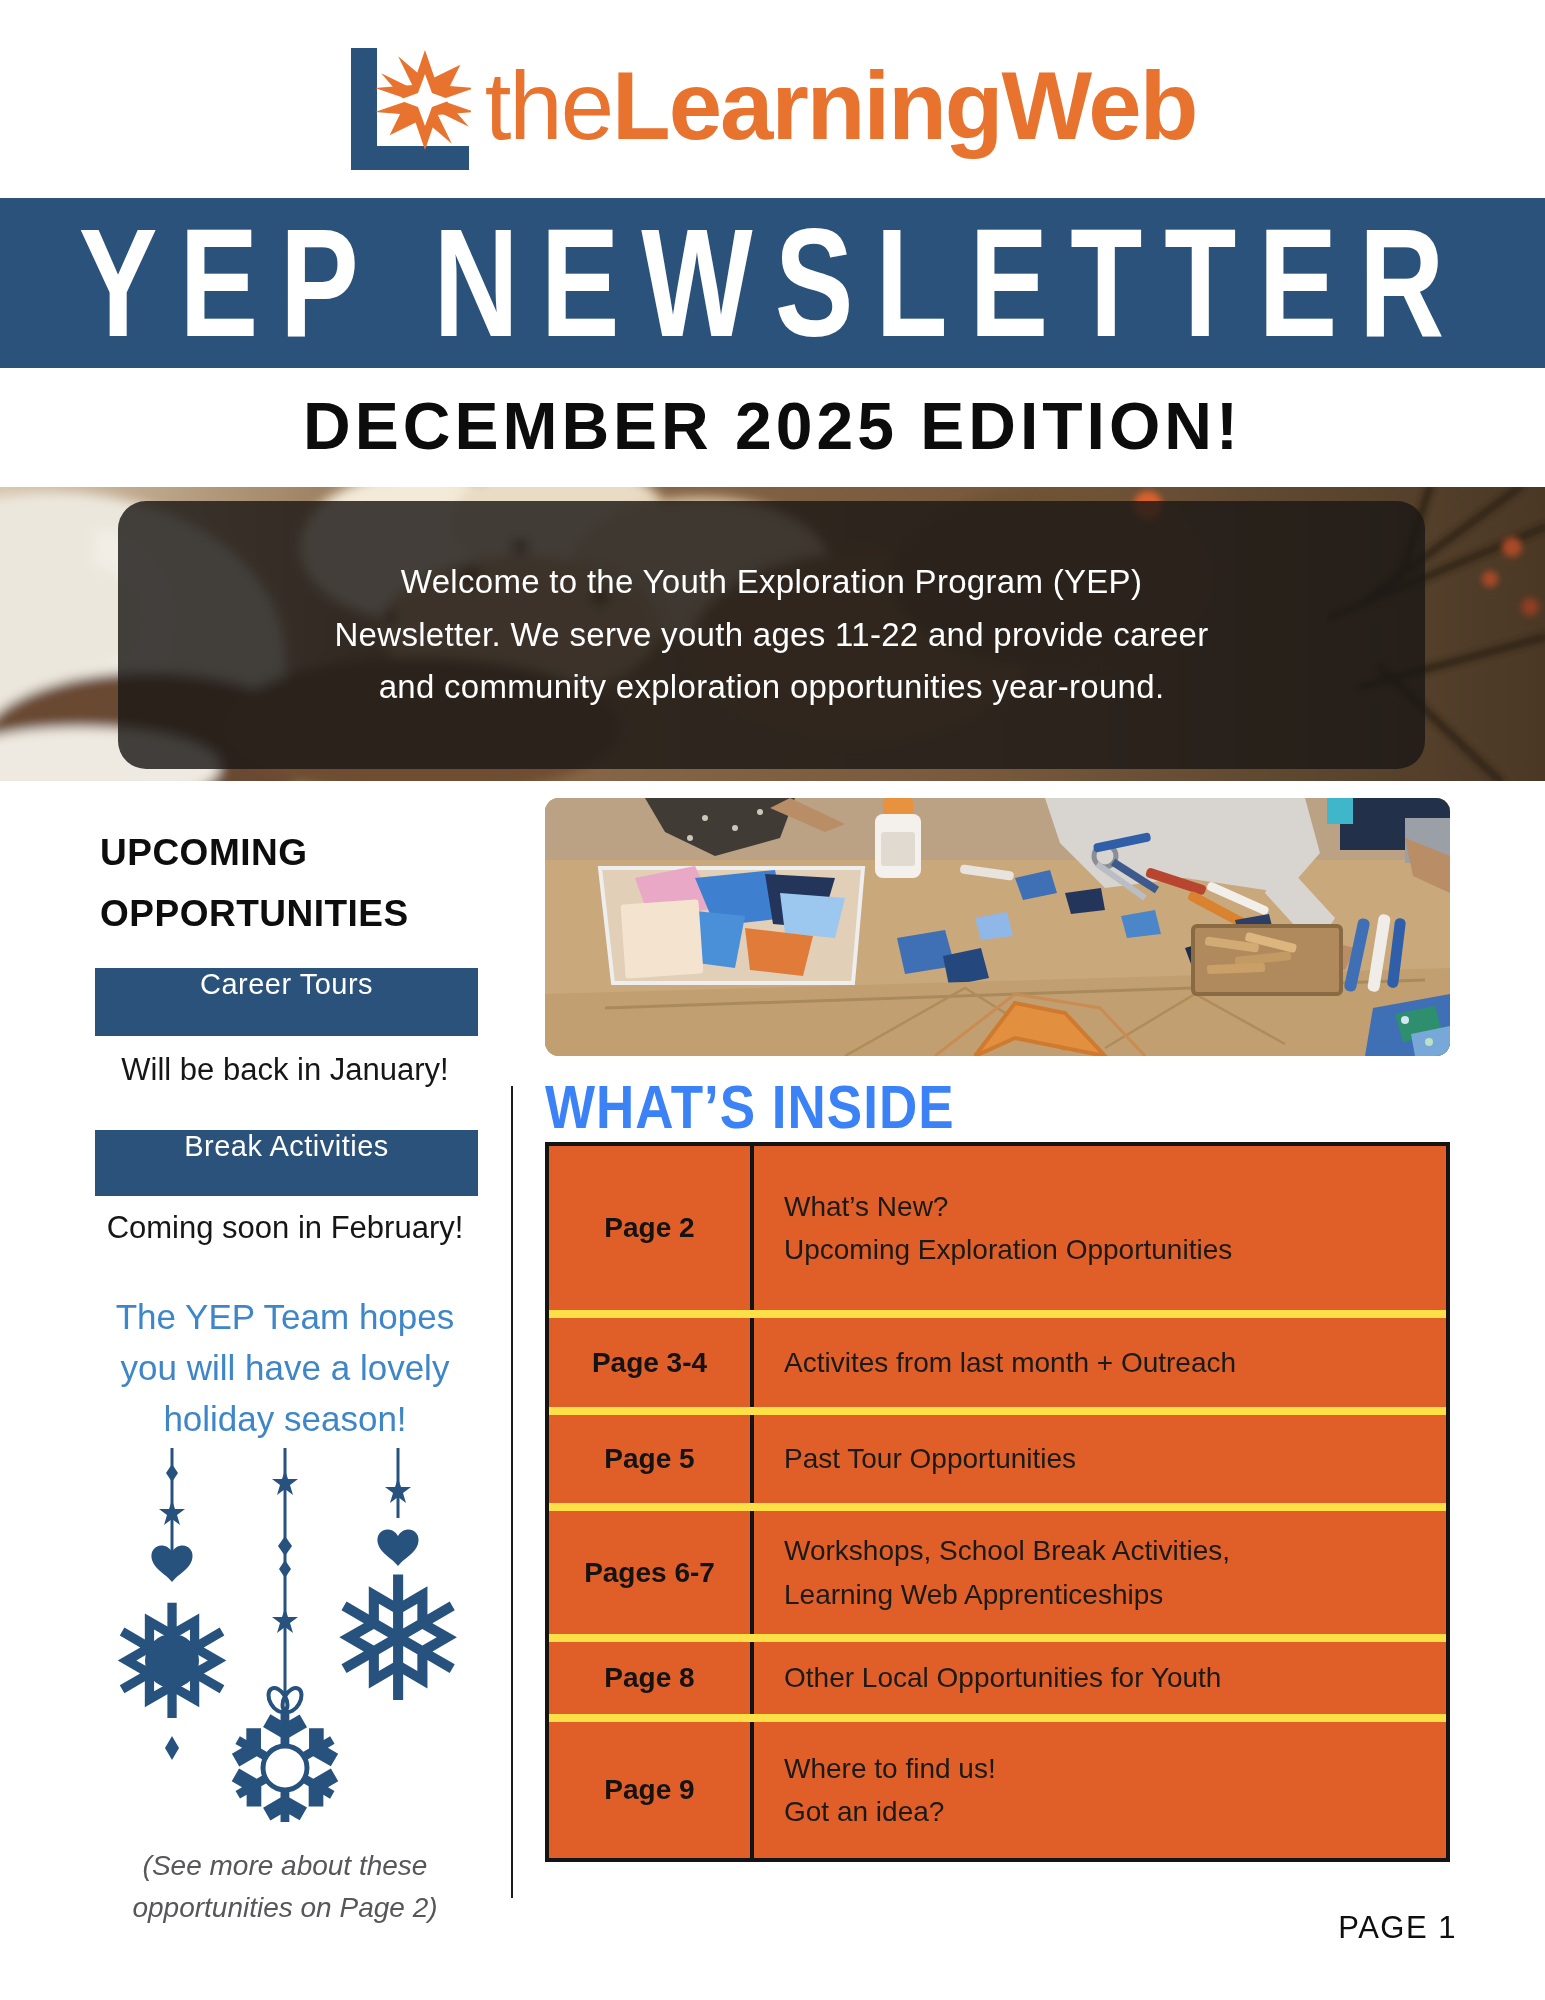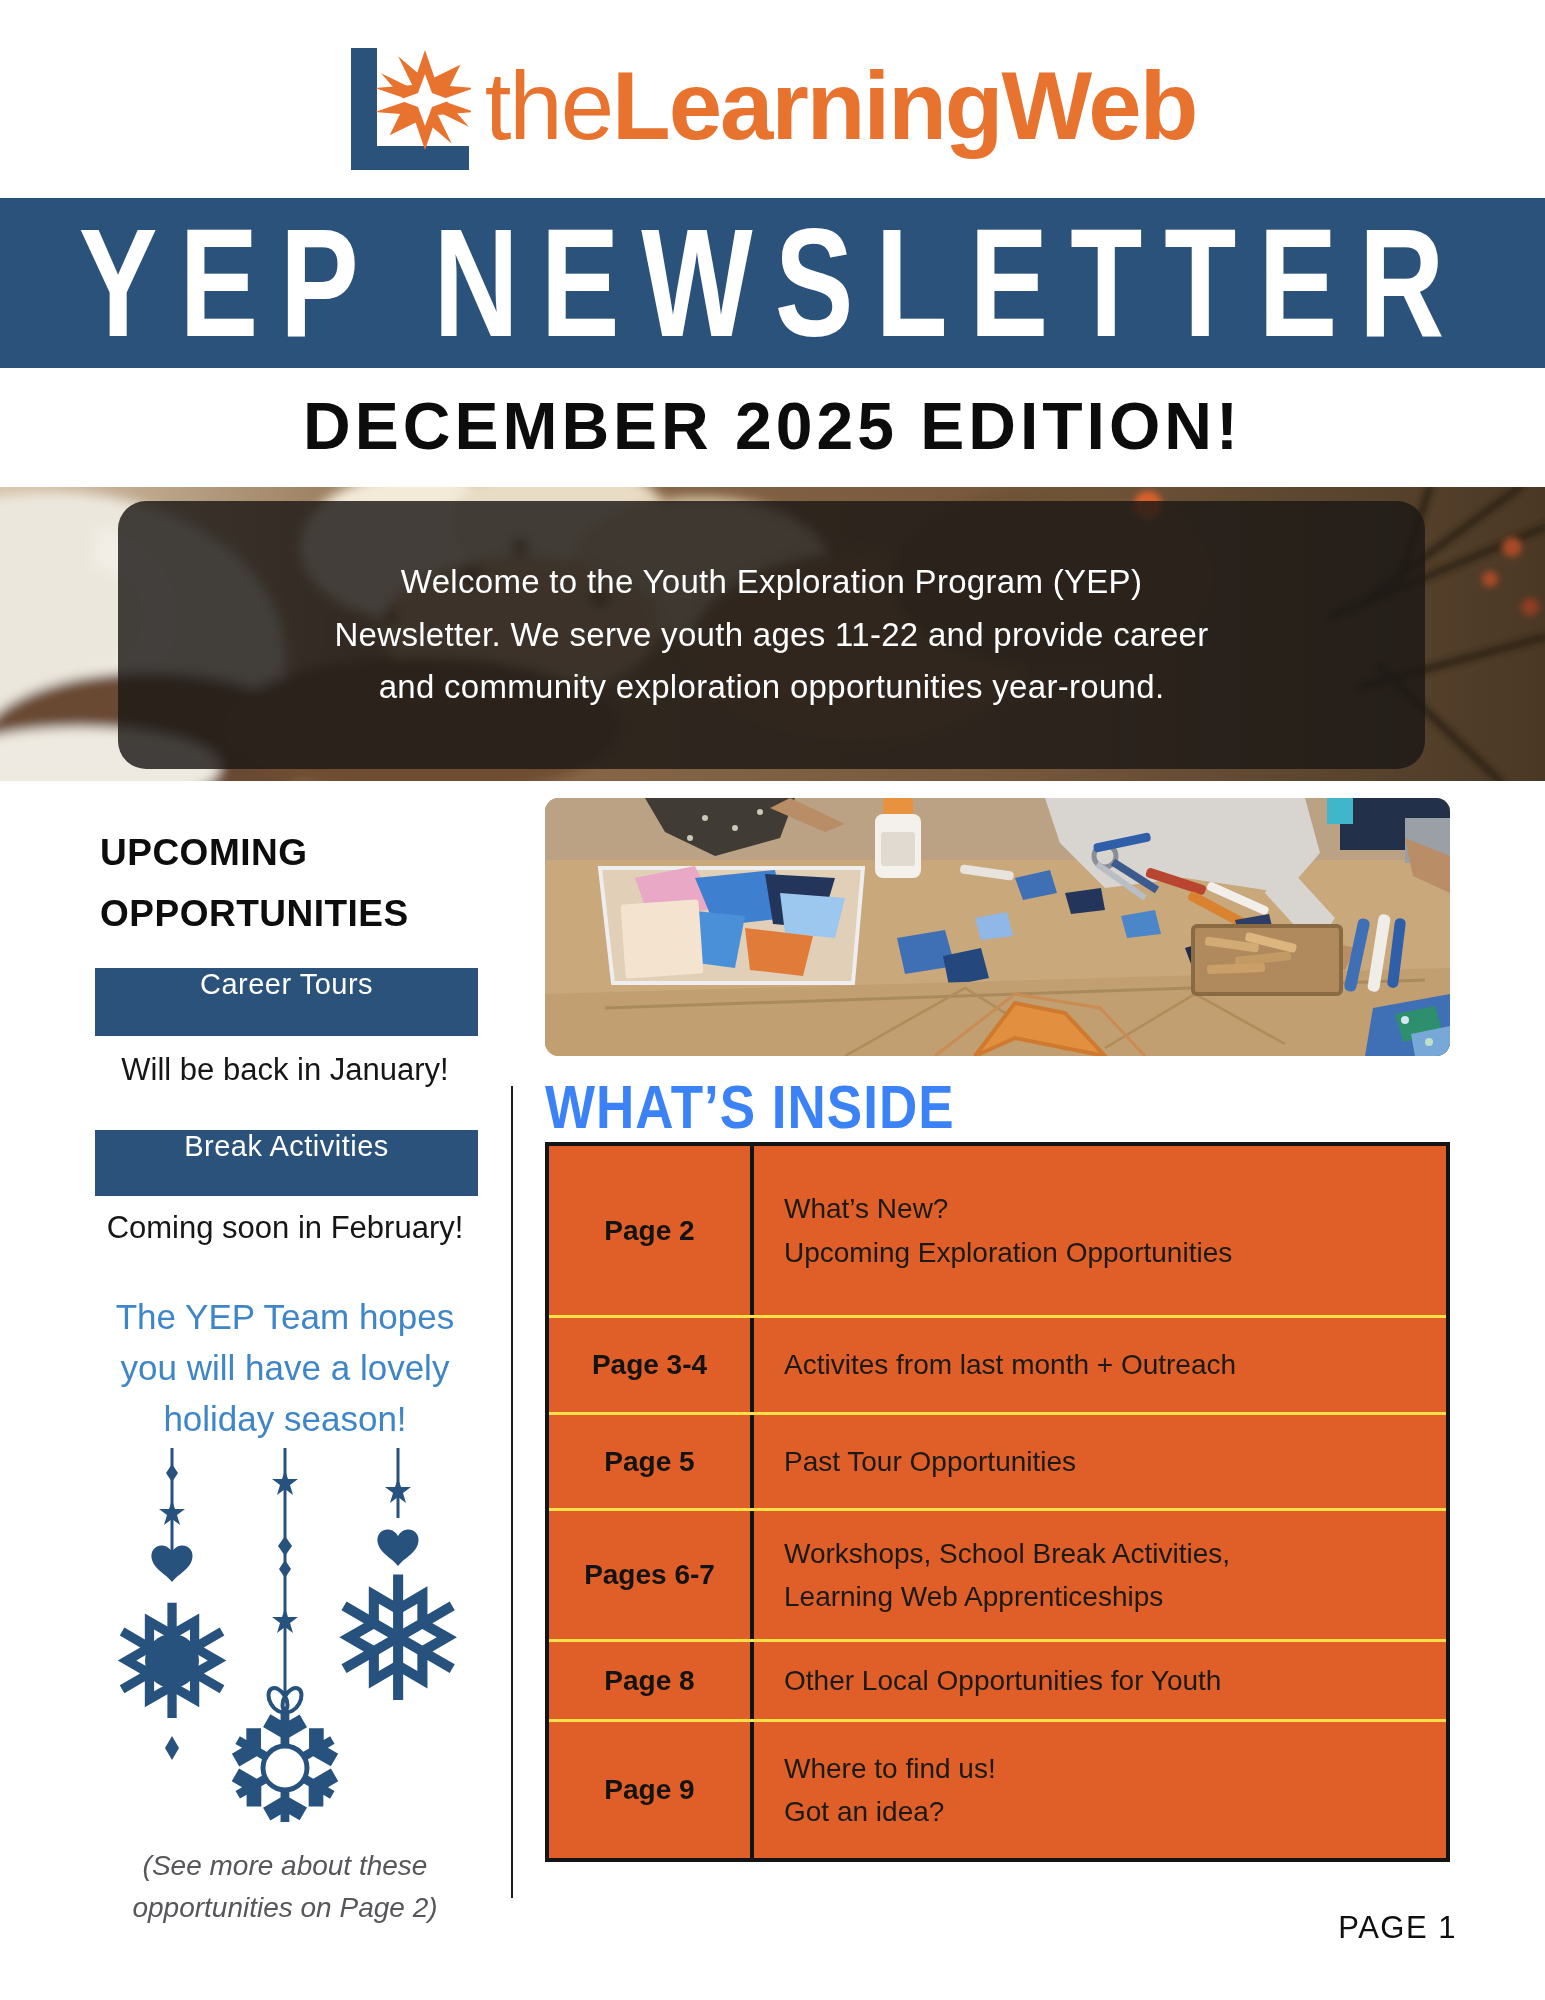--- a/index.html
+++ b/index.html
@@ -33,21 +33,21 @@
   .holiday-msg{position:absolute;left:70px;top:1292px;width:430px;text-align:center;font-size:35px;font-weight:400;color:#3E86C8;line-height:1.45;}
   .snowflakes{position:absolute;left:90px;top:1448px;width:390px;height:388px;}
   .see-more{position:absolute;left:60px;top:1845px;width:450px;text-align:center;font-style:italic;font-size:28px;color:#56575B;line-height:1.5;}
   
   .divider{position:absolute;left:511px;top:1086px;width:2px;height:812px;background:#1c1c1c;}
   
   .photo-craft{position:absolute;left:545px;top:798px;width:905px;height:258px;border-radius:14px;overflow:hidden;background:#C9A87C;}
   .inside-heading{position:absolute;left:545px;top:1068px;font-size:53px;font-weight:700;letter-spacing:1px;color:#3b82f6;margin-top:8px;}
   .inside-heading span{display:inline-block;transform:scaleY(1.15);transform-origin:left center;}
   .toc-table{position:absolute;left:545px;top:1142px;width:905px;background:#E05E28;border:4px solid #141414;box-sizing:border-box;display:flex;flex-direction:column;}
-  .toc-row{display:flex;border-bottom:3px solid #fde047;box-sizing:border-box;}
+  .toc-row{display:flex;border-bottom:8px solid #fde047;box-sizing:border-box;}
   .toc-row:last-child{border-bottom:none;}
   .toc-row:nth-child(1){height:172px;}
   .toc-row:nth-child(2){height:97px;}
   .toc-row:nth-child(3){height:96px;}
   .toc-row:nth-child(4){height:131px;}
   .toc-row:nth-child(5){height:80px;}
   .toc-row:nth-child(6){height:136px;}
   .toc-page{width:205px;flex:0 0 auto;border-right:4px solid #141414;box-sizing:border-box;display:flex;align-items:center;justify-content:center;font-weight:700;font-size:28px;color:#131313;}
   .toc-content{flex:1;display:flex;flex-direction:column;justify-content:center;padding-left:30px;padding-right:16px;font-size:28px;color:#1a1a19;line-height:1.55;}
   .page-num{position:absolute;right:88px;top:1910px;font-size:31px;letter-spacing:1.5px;color:#0e0e0e;}

